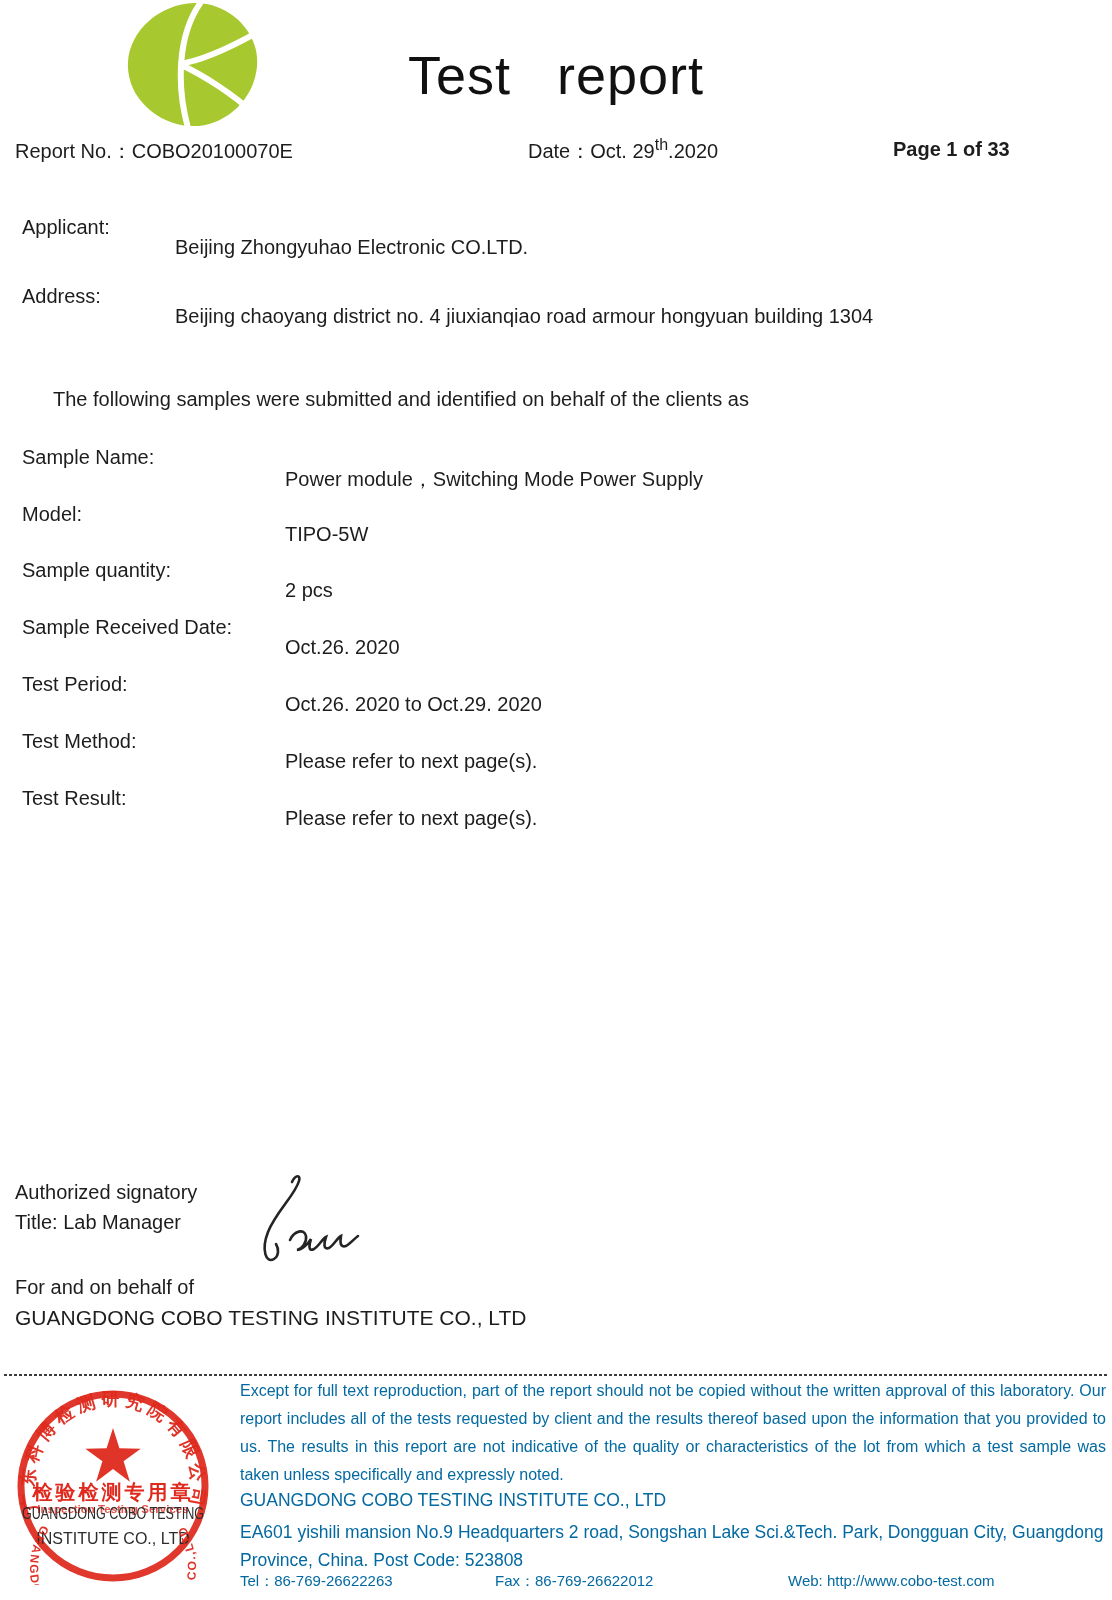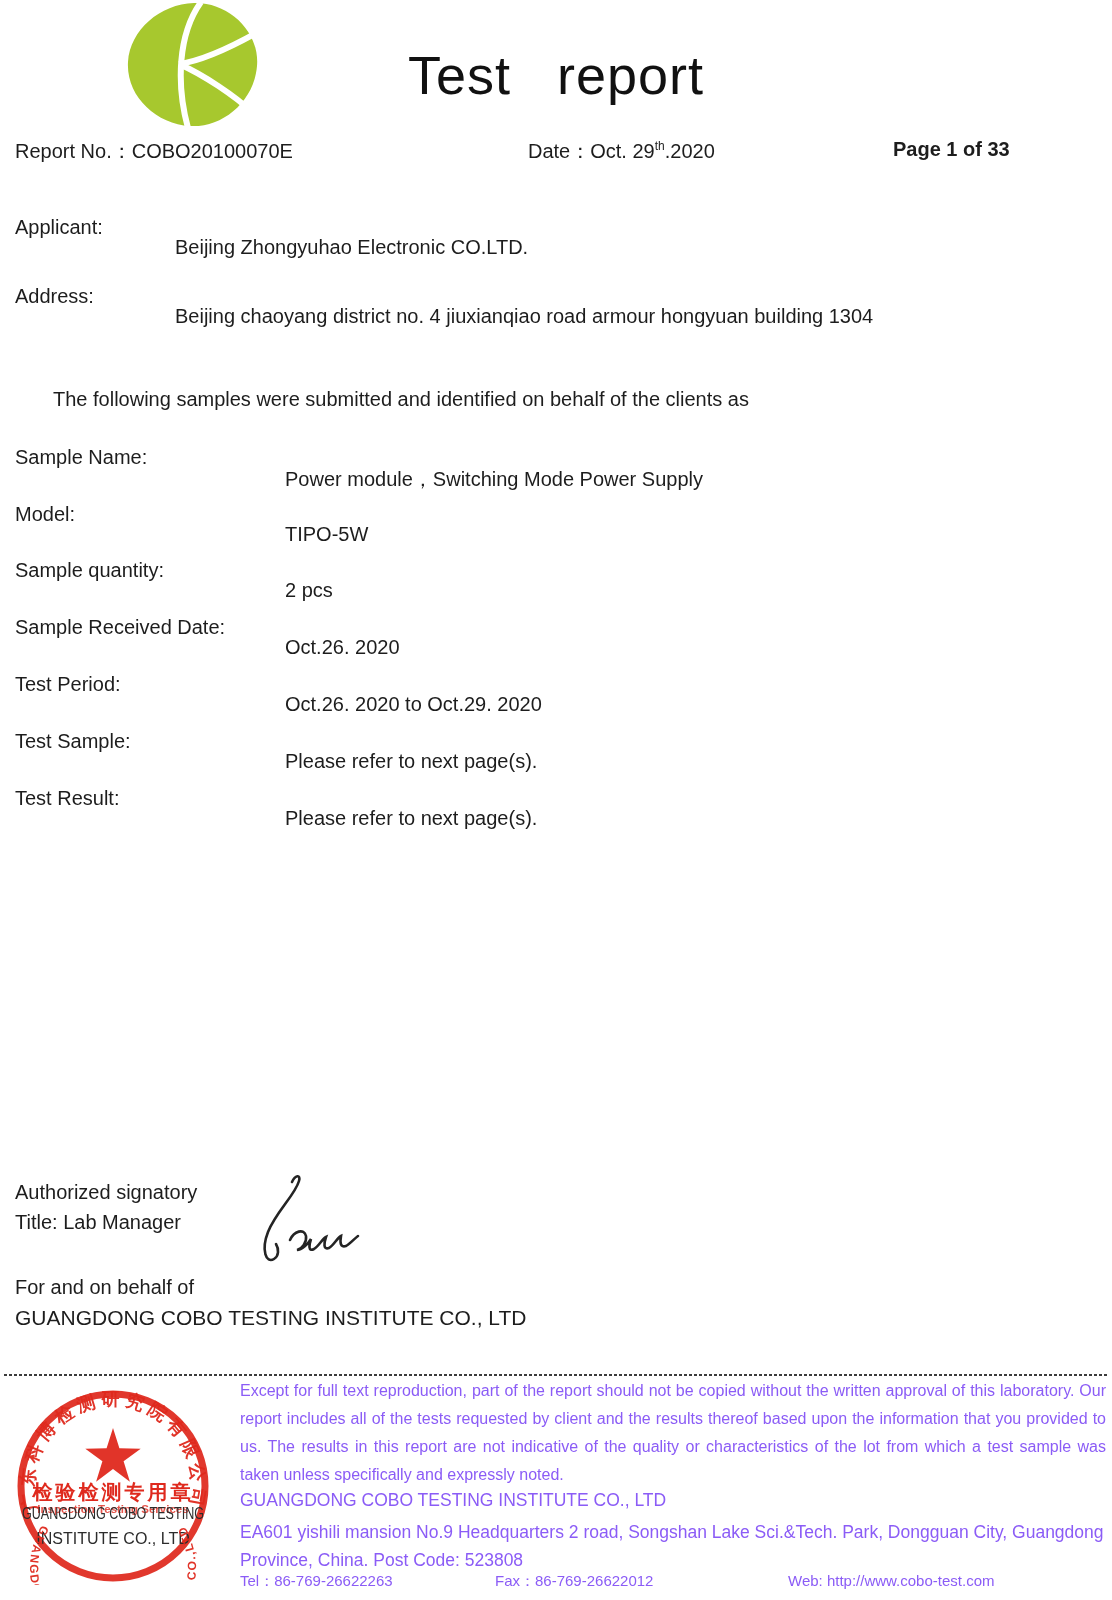--- a/index.html
+++ b/index.html
@@ -15,38 +15,38 @@
   
   .logo{left:124px;top:2px;width:136px;height:126px;}
   .title{
     left:0;top:44px;width:100%;
     text-align:center;
     font-size:54px;font-weight:normal;
     letter-spacing:1px;word-spacing:30px;
     color:#111;margin:0;
   }
   .hdr{font-size:20px;top:138px;white-space:nowrap;}
-  .hdr sup{font-size:12px;line-height:0;}
+  .hdr sup{font-size:16px;line-height:0;}
   
   .row{font-size:20px;white-space:nowrap;}
-  .row .lbl{position:absolute;left:15px;top:0;}
+  .row .lbl{position:absolute;left:22px;top:0;}
   .row .val{position:absolute;top:0;white-space:nowrap;margin-top:20px;}
   .val-party{left:175px;}
   .val-sample{left:285px;}
   .intro{left:15px;font-size:20px;white-space:nowrap;margin-left:38px;}
   
   .sig-text{left:15px;font-size:20px;white-space:nowrap;}
   .sig-svg{left:248px;top:1172px;width:112px;height:100px;}
   
   .dotline{
     left:4px;top:1374px;width:1104px;height:2px;
     background:repeating-linear-gradient(90deg,#3c3c3c 0 3px,transparent 3px 5px);
   }
   
-  .ft{left:240px;width:866px;color:#8b5cf6;}
+  .ft{left:240px;width:866px;color:#0369a1;}
   .ft-disclaimer{top:1377px;font-size:16px;line-height:28px;text-align:justify;}
   .ft-company{top:1490px;font-size:17.5px;}
   .ft-address{top:1518px;font-size:17.5px;line-height:28px;}
   .ft-telrow{top:1572px;font-size:15px;height:24px;width:868px;}
   .ft-telrow span{position:absolute;top:0;white-space:nowrap;}
   .ft-tel{left:0;}
   .ft-fax{left:255px;}
   .ft-web{left:548px;}
   
   .stamp{left:14px;top:1387px;width:198px;height:198px;}
@@ -100,21 +100,21 @@
   </div>
   <div class="abs row" style="top:616px;left:0;width:1112px;">
     <span class="lbl">Sample Received Date:</span>
     <span class="val val-sample">Oct.26. 2020</span>
   </div>
   <div class="abs row" style="top:673px;left:0;width:1112px;">
     <span class="lbl">Test Period:</span>
     <span class="val val-sample">Oct.26. 2020 to Oct.29. 2020</span>
   </div>
   <div class="abs row" style="top:730px;left:0;width:1112px;">
-    <span class="lbl">Test Sample:</span>
+    <span class="lbl">Test Method:</span>
     <span class="val val-sample">Please refer to next page(s).</span>
   </div>
   <div class="abs row" style="top:787px;left:0;width:1112px;">
     <span class="lbl">Test Result:</span>
     <span class="val val-sample">Please refer to next page(s).</span>
   </div>
 
   <div class="abs sig-text" style="top:1181px;">Authorized signatory</div>
   <div class="abs sig-text" style="top:1211px;">Title: Lab Manager</div>
 

